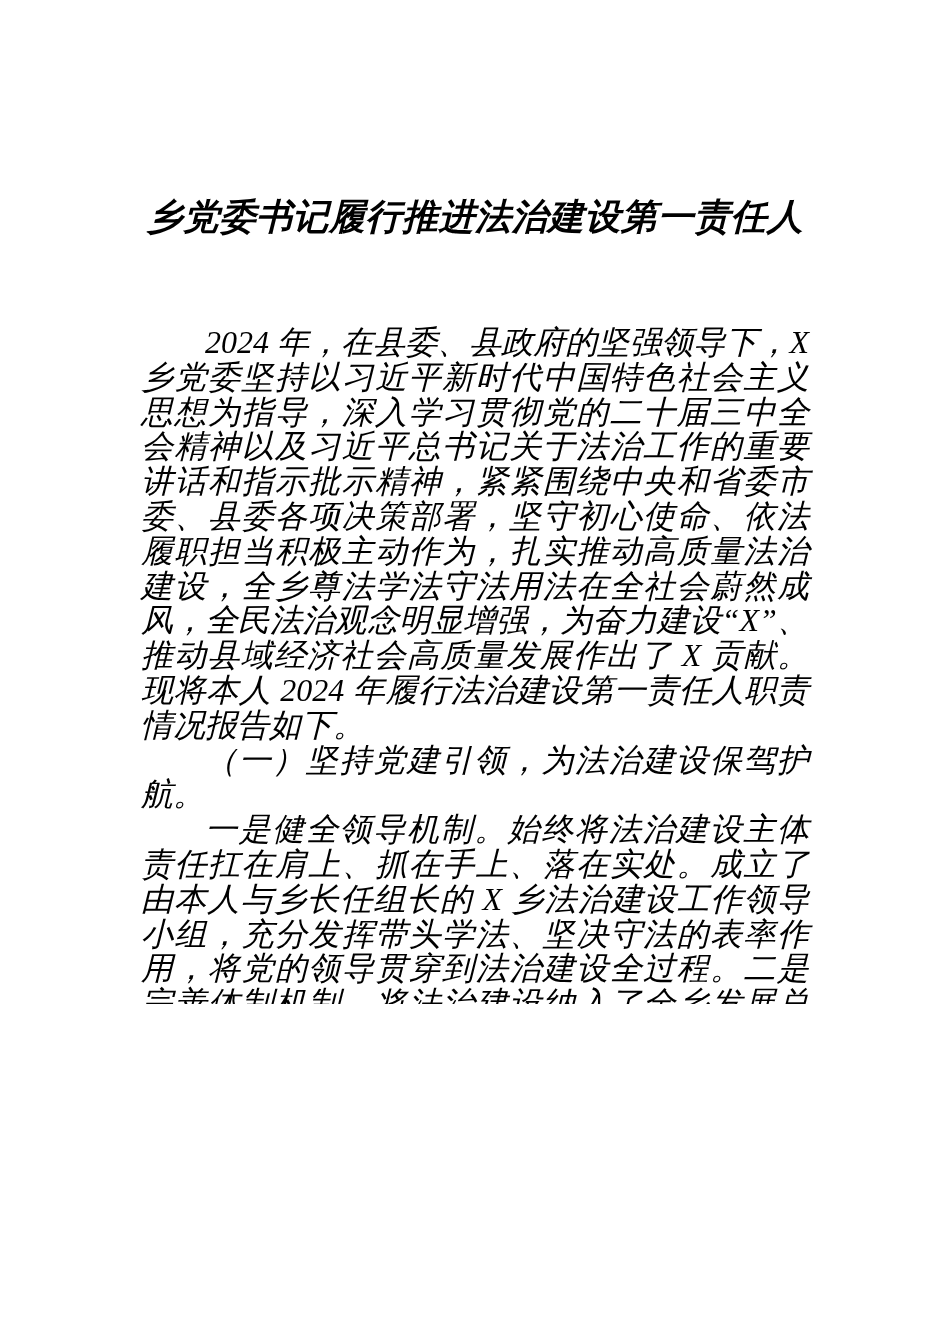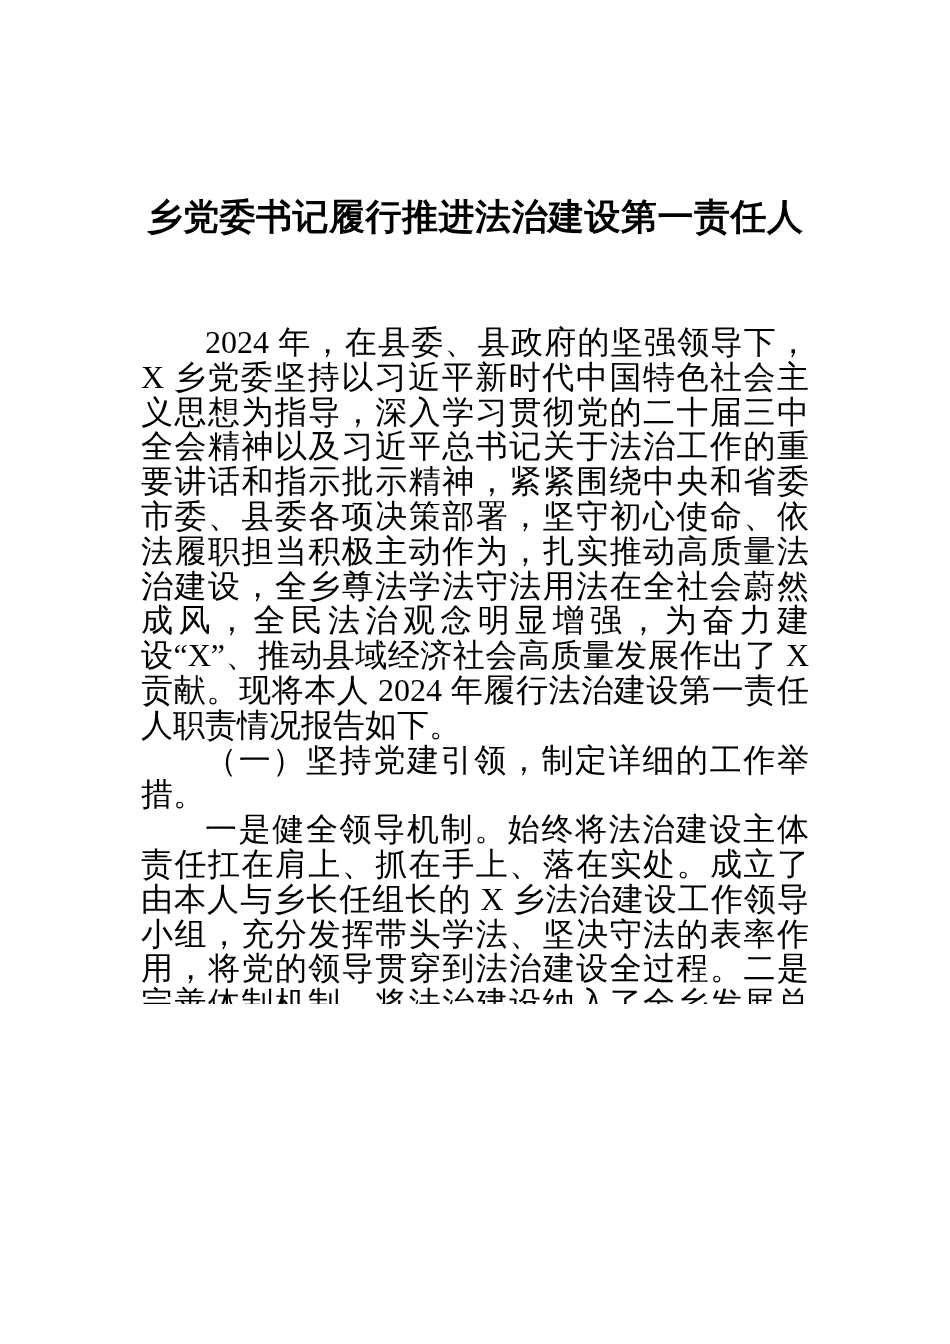--- a/index.html
+++ b/index.html
@@ -8,20 +8,21 @@
     background: #ffffff;
   }
   .page {
     position: relative;
     width: 950px;
     height: 1004px;
     background: #ffffff;
     color: #000000;
     overflow: hidden;
     font-family: "Liberation Serif", "DejaVu Serif", serif;
+    font-style: italic;
   }
   .doc {
     margin: 0 141px;
   }
   .doc-title {
     padding-top: 180px;
     text-align: center;
     font-size: 36px;
     line-height: 75px;
     font-weight: bold;
@@ -50,17 +51,17 @@
 </head>
 <body>
 
 <div class="page">
   <div class="doc">
     <div class="doc-title">
       <div>乡党委书记履行推进法治建设第一责任人</div>
     </div>
     <div class="doc-body">
         <p class="body">2024 年，在县委、县政府的坚强领导下，X 乡党委坚持以习近平新时代中国特色社会主义思想为指导，深入学习贯彻党的二十届三中全会精神以及习近平总书记关于法治工作的重要讲话和指示批示精神，紧紧围绕中央和省委市委、县委各项决策部署，坚守初心使命、依法履职担当积极主动作为，扎实推动高质量法治建设，全乡尊法学法守法用法在全社会蔚然成风，全民法治观念明显增强，为奋力建设“X”、推动县域经济社会高质量发展作出了 X 贡献。现将本人 2024 年履行法治建设第一责任人职责情况报告如下。</p>
-        <p class="heading2">（一）坚持党建引领，制定详细的工作举措。</p>
+        <p class="heading2">（一）坚持党建引领，为法治建设保驾护航。</p>
         <p class="body">一是健全领导机制。始终将法治建设主体责任扛在肩上、抓在手上、落在实处。成立了由本人与乡长任组长的 X 乡法治建设工作领导小组，充分发挥带头学法、坚决守法的表率作用，将党的领导贯穿到法治建设全过程。二是完善体制机制。将法治建设纳入了全乡发展总体规划，制定详细的工作举措，明确相关责任和要求，压实了工作责任努力打造了一支知法守法懂法的高素质干部队伍。三是加强普法学习。通过党委中心组学习、法律知识讲座、谈心谈话等方式开展学法普法工作，进一步强化党员干部法治思维，提高依法行政能力。坚持领导干部法制讲座制度，落实党政领导包村包网格、乡村干部、法制宣传员定期下村开展法治知识培训，为村里党员干部群众普及法律知识</p>
       </div>
   </div>
 </div>
 
 </body></html>

